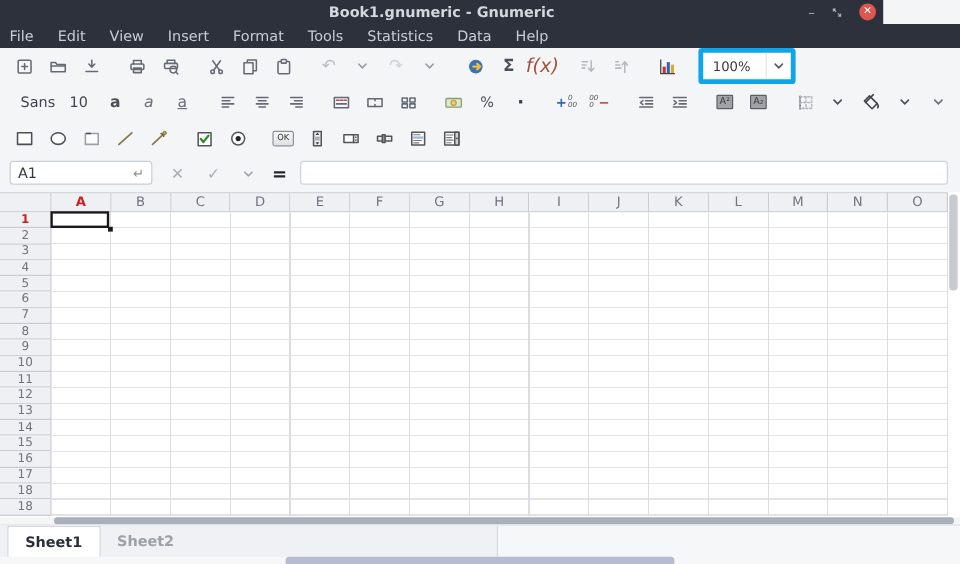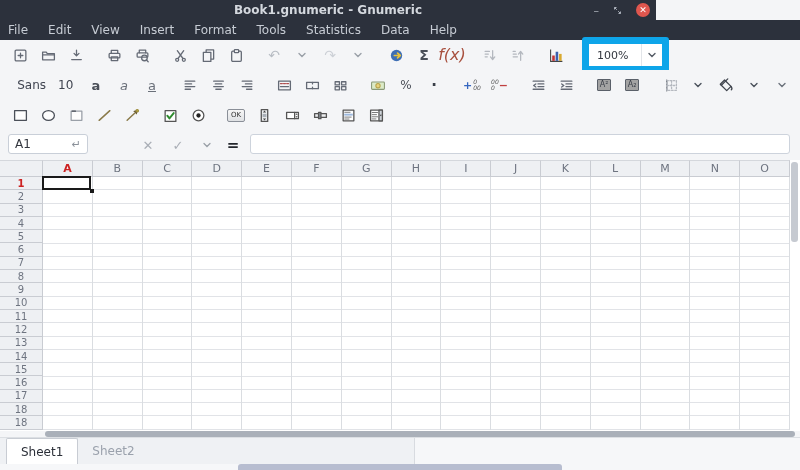--- a/index.html
+++ b/index.html
@@ -1,20 +1,20 @@
 <!DOCTYPE html>
 <html><head>
 <meta charset="utf-8">
 <style>
   html,body{margin:0;padding:0;}
   body{width:800px;height:470px;overflow:hidden;position:relative;
        font-family:"DejaVu Sans","Liberation Sans",sans-serif;background:#f4f5f7;
        -webkit-font-smoothing:antialiased;}
   
-  .titlebar{position:absolute;left:0;top:0;width:656px;height:20px;background:#2c313c;
+  .titlebar{position:absolute;left:0;top:0;width:736px;height:20px;background:#2c313c;
             display:flex;align-items:center;justify-content:center;}
   .title-text{color:#d4d8de;font-size:12px;font-weight:bold;}
   .win-controls{position:absolute;right:6px;top:0;height:20px;display:flex;align-items:center;gap:14px;}
   .wc{color:#aab0ba;font-size:11px;line-height:1;cursor:default;display:flex;align-items:center;}
   .wc-close{width:14px;height:14px;border-radius:50%;background:#df564e;color:#fff;
             display:flex;align-items:center;justify-content:center;font-size:9px;font-weight:bold;}
   
   .menubar{position:absolute;left:0;top:20px;width:800px;height:20px;background:#2c313c;
            display:flex;align-items:center;padding-left:8px;box-sizing:border-box;}
   .menu-item{color:#c7ccd4;font-size:12px;padding:0 10px;height:20px;display:flex;align-items:center;}
@@ -22,34 +22,34 @@
   
   .tbar{position:absolute;left:0;width:800px;height:30px;display:flex;align-items:center;
         padding-left:6px;box-sizing:border-box;background:#f4f5f7;}
   #tb1{top:40px;} #tb2{top:70px;} #tb3{top:100px;}
   .ticon{width:22px;height:22px;display:inline-flex;align-items:center;justify-content:center;
          margin:0 3px;color:#646a75;flex:none;}
   .ticon.grp{margin-left:13px;}
   .tb-text{font-size:12px;color:#3f4450;margin:0 6px;flex:none;}
   .glyph{font-size:14px;line-height:1;}
   .dis{color:#b8bdc4;}
-  .zoom-combo{display:inline-flex;margin-left:12px;height:22px;border:7px solid #0ea5e9;border-radius:3px;
+  .zoom-combo{display:inline-flex;margin-left:12px;height:22px;border:4px solid #0ea5e9;border-radius:3px;
               background:#fff;overflow:hidden;flex:none;}
   .zoom-val{padding:0 8px;font-size:11px;color:#33373f;display:flex;align-items:center;min-width:36px;}
   .zoom-arrow{width:20px;display:flex;align-items:center;justify-content:center;border-left:1px solid #e2e5e9;}
   .stack{display:inline-flex;flex-direction:column;font-size:6px;line-height:6px;color:#555;font-style:normal;}
   .dec-plus{color:#3466c0;font-weight:bold;font-size:11px;margin-right:1px;}
   .dec-minus{color:#c04040;font-weight:bold;font-size:11px;margin-right:1px;}
   .boxed{border:1px solid #5a6069;font-size:8px;color:#3a3f48;padding:1px 2px;line-height:1;border-radius:1px;background:#a3a3a3;}
   .ok-btn{border:1px solid #8a8f98;background:linear-gradient(#f6f6f6,#dfe1e4);font-size:7px;color:#333;
           padding:2px 3px;border-radius:2px;line-height:1;}
   
   .fbar{position:absolute;left:0;top:130px;width:800px;height:30px;background:#f4f5f7;
         display:flex;align-items:center;}
-  .cellref{position:absolute;left:8px;top:4px;width:80px;height:20px;background:#fff;border:1px solid #c9cfd8;
+  .cellref{position:absolute;left:8px;top:4px;width:119px;height:20px;background:#fff;border:1px solid #c9cfd8;
            border-radius:3px;display:flex;align-items:center;font-size:12px;color:#33373f;padding:0 6px;box-sizing:border-box;}
   .cellref .jump{margin-left:auto;color:#8a9099;font-size:11px;}
   .fb-btn{position:absolute;top:4px;width:22px;height:22px;display:flex;align-items:center;justify-content:center;
           color:#a9aeb6;font-size:13px;}
   .fb-eq{color:#23262c;font-weight:bold;font-size:15px;}
   .fb-entry{position:absolute;left:250px;top:4px;width:540px;height:20px;background:#fff;
             border:1px solid #cdd3dc;border-radius:3px;box-sizing:border-box;font-size:12px;color:#333;
             display:flex;align-items:center;padding:0 6px;}
   
   .grid{position:absolute;left:0;top:160px;width:800px;height:271px;background:#fff;}
@@ -67,21 +67,21 @@
     background-image:
       repeating-linear-gradient(to right, transparent 0, transparent 48.8px, #dadde1 48.8px, #dadde1 49.8px),
       repeating-linear-gradient(to bottom, transparent 0, transparent 12.3px, #e1e3e7 12.3px, #e1e3e7 13.3px);}
   .sel-cell{position:absolute;left:42px;top:16px;width:49px;height:13.5px;border:2px solid #1a1a1a;background:#fff;box-sizing:border-box;}
   .sel-handle{position:absolute;left:90px;top:28.5px;width:4px;height:4px;background:#1a1a1a;}
   .vscroll{position:absolute;left:791px;top:2px;width:7px;height:80px;background:#c6cad1;border-radius:3px;}
   
   .hscroll{position:absolute;left:45px;top:431px;width:750px;height:6px;background:#aab0b9;border-radius:3px;}
   .bottombar{position:absolute;left:0;top:437px;width:800px;height:33px;background:#f6f7f9;border-top:1px solid #dcdfe3;}
   .tabstrip{position:absolute;left:0;top:0;width:415px;height:26px;background:#eff1f4;border-right:1px solid #d8dbe0;
-            display:flex;align-items:stretch;padding-left:6px;box-sizing:border-box;}
+            display:flex;align-items:stretch;padding-left:6px;box-sizing:border-box;font-weight:bold;}
   .sheet-tab{padding:0 14px;display:flex;align-items:center;font-size:12px;color:#9aa1ac;}
   .sheet-tab.active{background:#fff;border:1px solid #c8ccd3;border-bottom:none;color:#2b2f38;border-radius:2px 2px 0 0;}
   .sum-box{position:absolute;left:565px;top:3px;width:163px;height:30px;background:#f6f7f9;border:1px solid #c6cad2;
            box-sizing:border-box;display:flex;align-items:center;justify-content:center;font-size:12px;color:#3d424c;}
   .bscroll{position:absolute;left:238px;top:26px;width:324px;height:7px;background:#b7bdd0;border-radius:3px 3px 0 0;}
 </style>
 </head>
 <body>
 
 <div class="titlebar">

